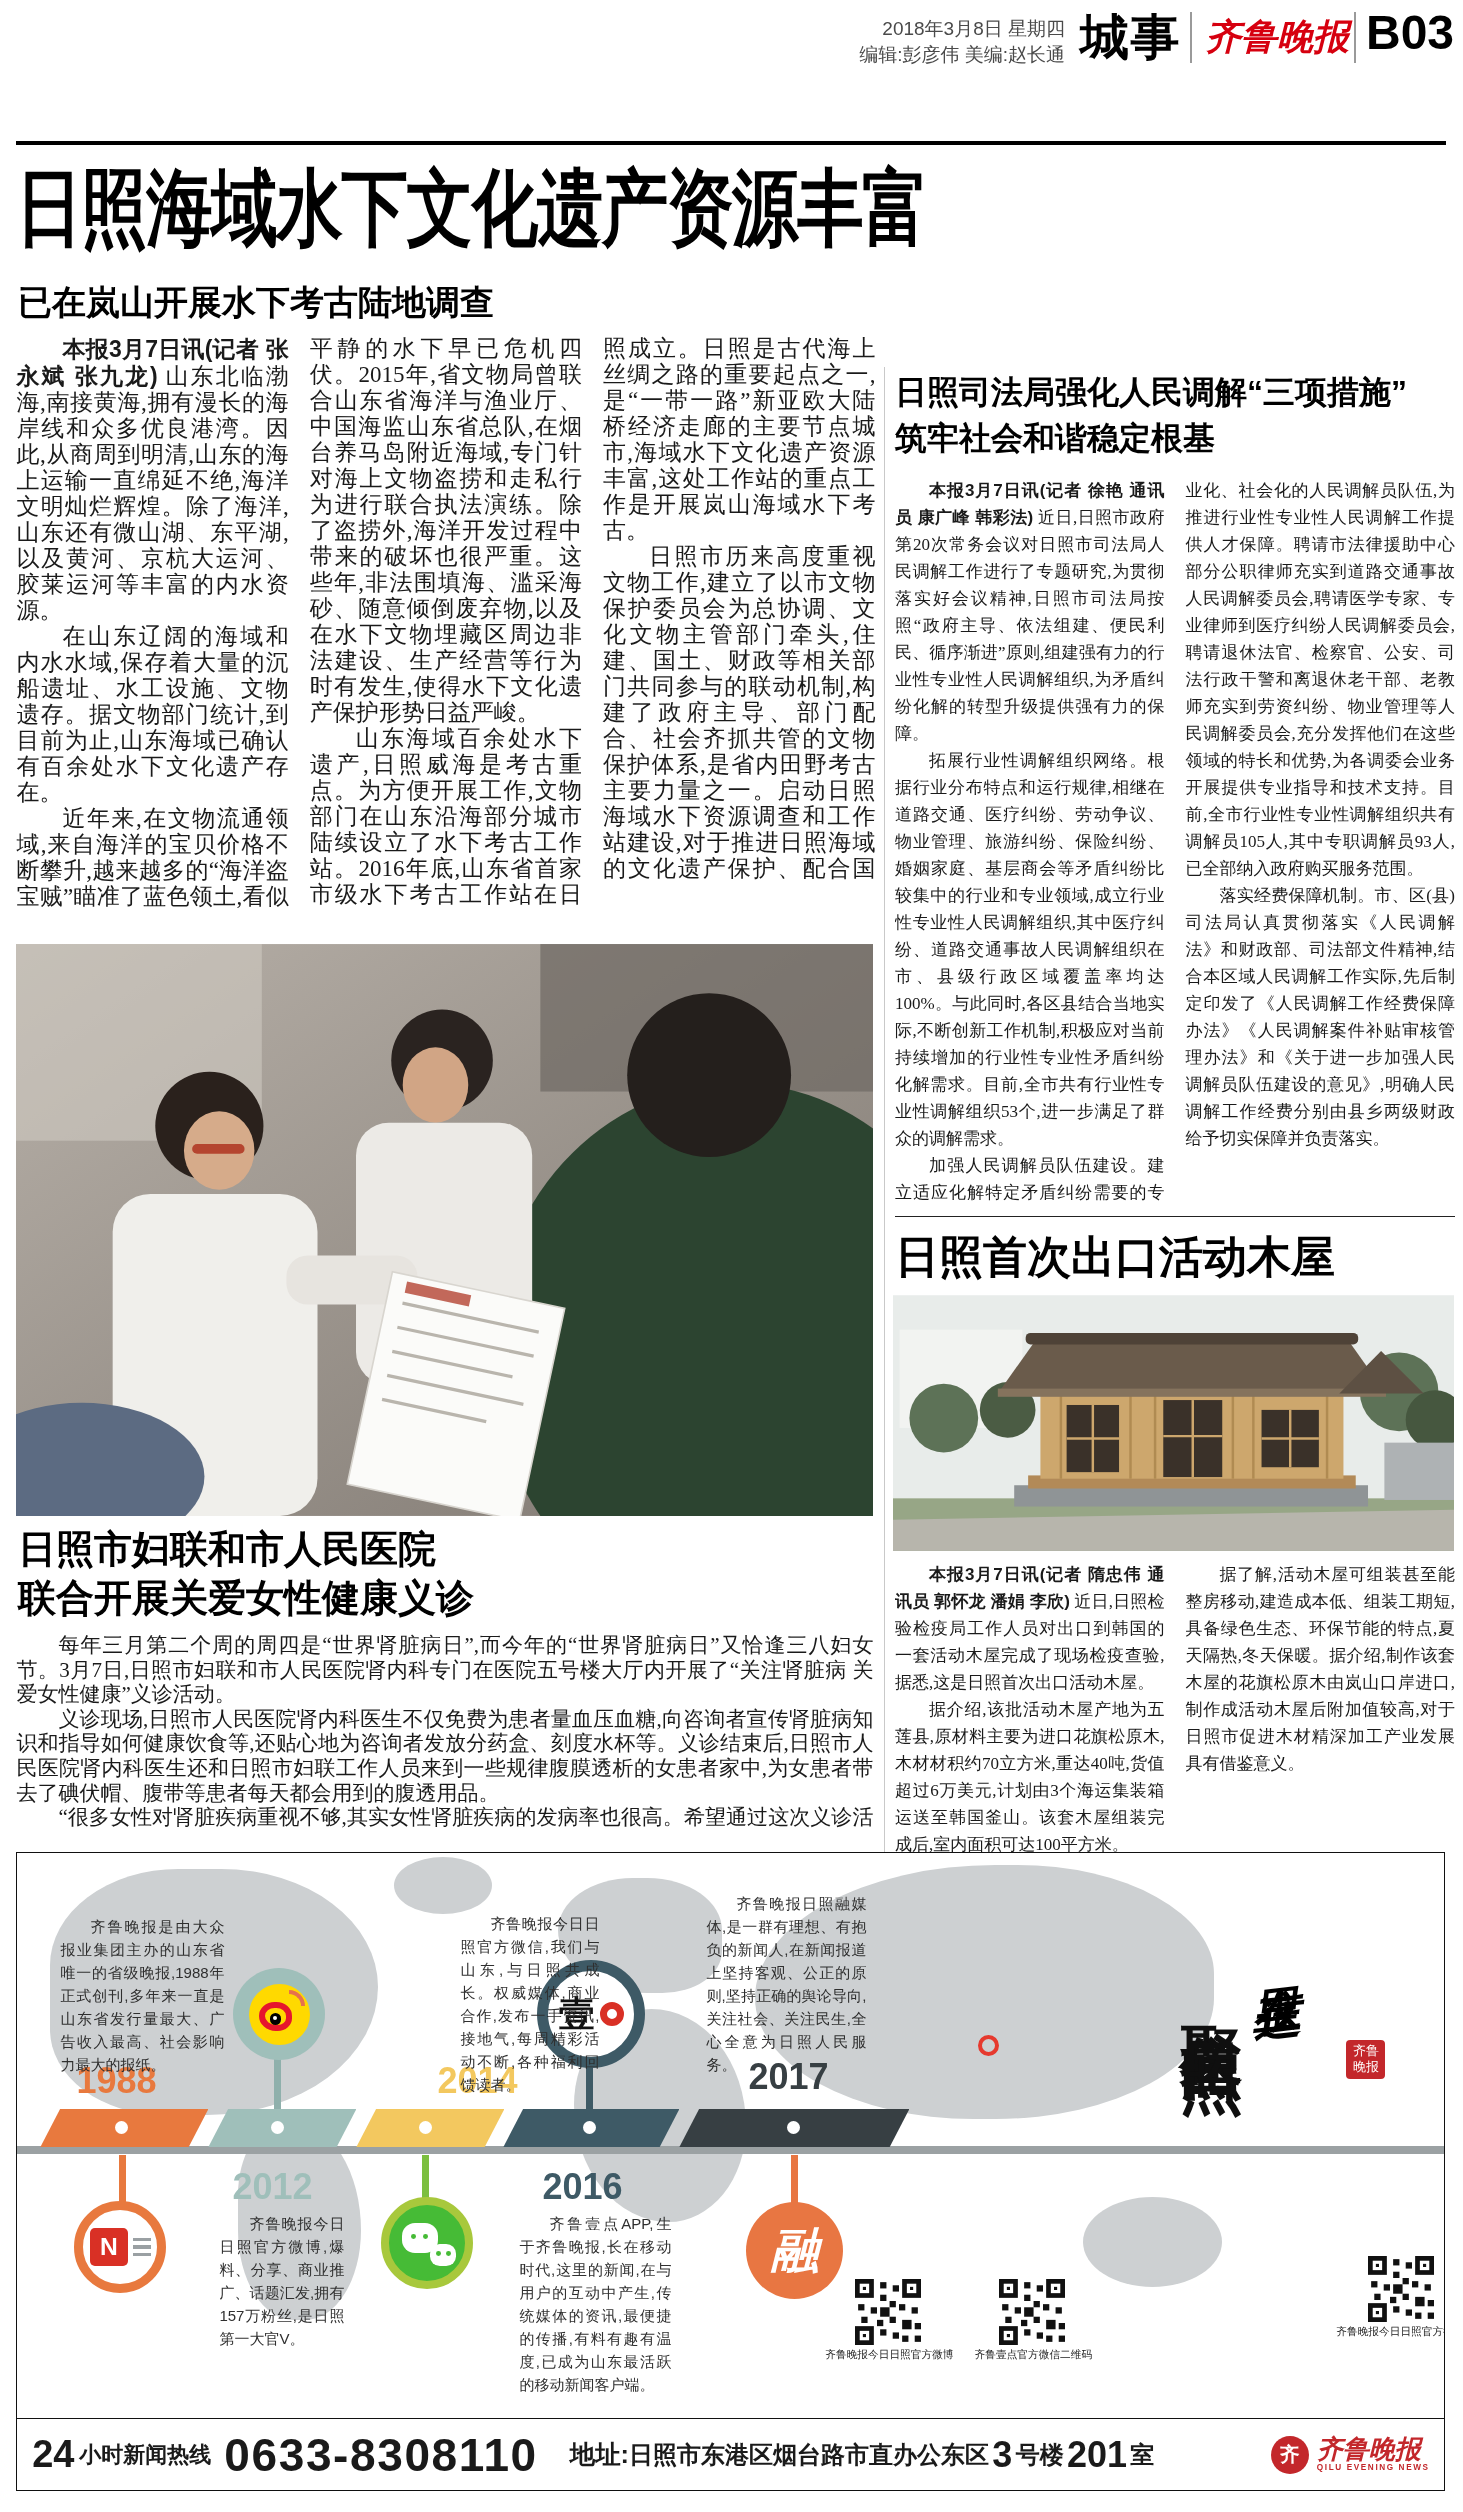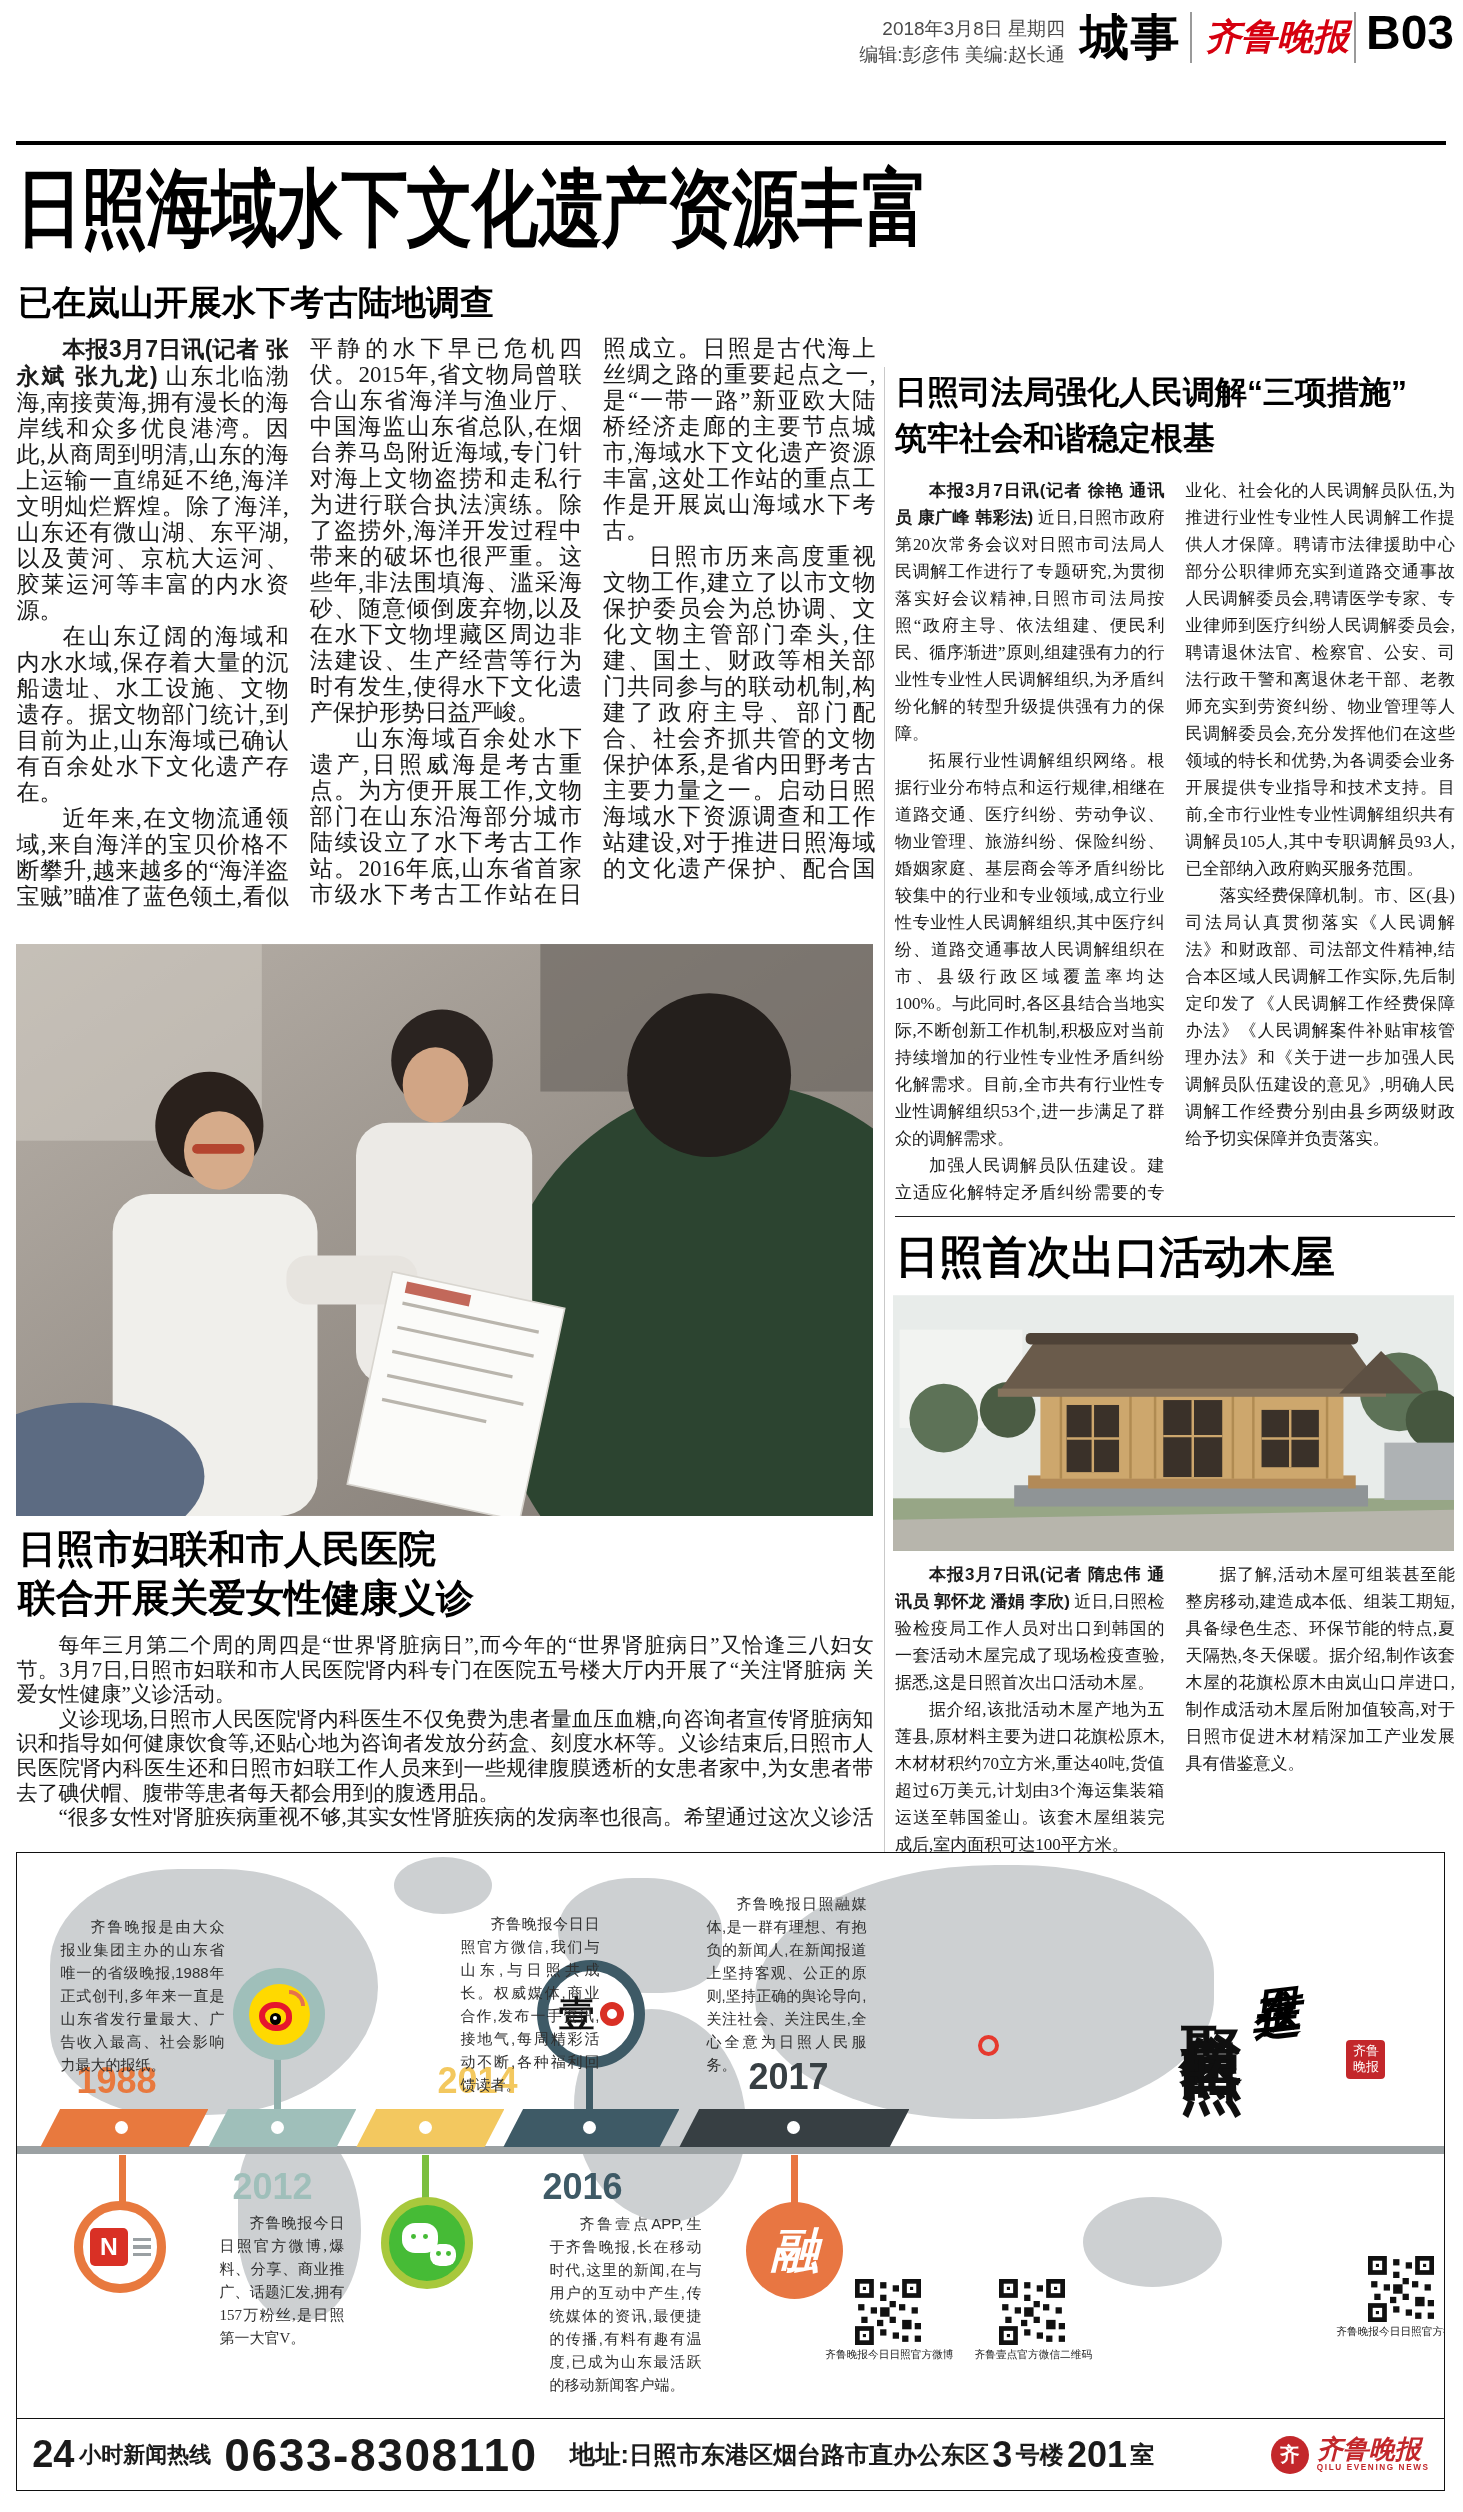--- a/index.html
+++ b/index.html
@@ -344,27 +344,27 @@
 
     <div class="abs tl-year" style="left:59px; top:207px; color:#E8793E;">1988</div>
     <div class="abs tl-year" style="left:215px; top:313px; color:#9FBFBA;">2012</div>
     <div class="abs tl-year" style="left:420px; top:207px; color:#F3C85F;">2014</div>
     <div class="abs tl-year" style="left:525px; top:313px; color:#3E5A66;">2016</div>
     <div class="abs tl-year" style="left:731px; top:203px; color:#373F43;">2017</div>
 
     <div class="abs tl-desc" style="left:43px; top:62px; width:164px;">
         <p>齐鲁晚报是由大众报业集团主办的山东省唯一的省级晚报,1988年正式创刊,多年来一直是山东省发行量最大、广告收入最高、社会影响力最大的报纸。</p>
       </div>
-    <div class="abs tl-desc" style="left:202px; top:359px; width:125px;font-family:Liberation Serif, serif;">
+    <div class="abs tl-desc" style="left:202px; top:359px; width:125px;">
         <p>齐鲁晚报今日日照官方微博,爆料、分享、商业推广、话题汇发,拥有157万粉丝,是日照第一大官V。</p>
       </div>
     <div class="abs tl-desc" style="left:443px; top:59px; width:139px;">
         <p>齐鲁晚报今日日照官方微信,我们与山东,与日照共成长。权威媒体,商业合作,发布一手资讯,接地气,每周精彩活动不断,各种福利回馈读者。</p>
       </div>
-    <div class="abs tl-desc" style="left:532px; top:359px; width:152px;">
+    <div class="abs tl-desc" style="left:502px; top:359px; width:152px;">
         <p>齐鲁壹点APP,生于齐鲁晚报,长在移动时代,这里的新闻,在与用户的互动中产生,传统媒体的资讯,最便捷的传播,有料有趣有温度,已成为山东最活跃的移动新闻客户端。</p>
       </div>
     <div class="abs tl-desc" style="left:689px; top:39px; width:160px;">
         <p>齐鲁晚报日照融媒体,是一群有理想、有抱负的新闻人,在新闻报道上坚持客观、公正的原则,坚持正确的舆论导向,关注社会、关注民生,全心全意为日照人民服务。</p>
       </div>
 
     <div class="abs pin"></div>
 
     <div class="abs banner-title">聚焦日照</div>
     <div class="abs banner-callig">在这里</div>

